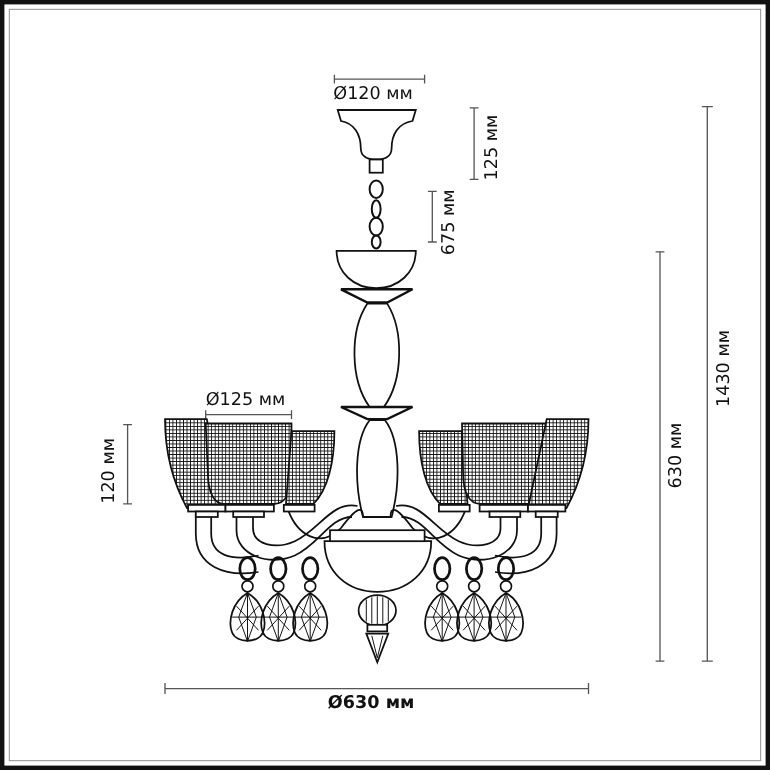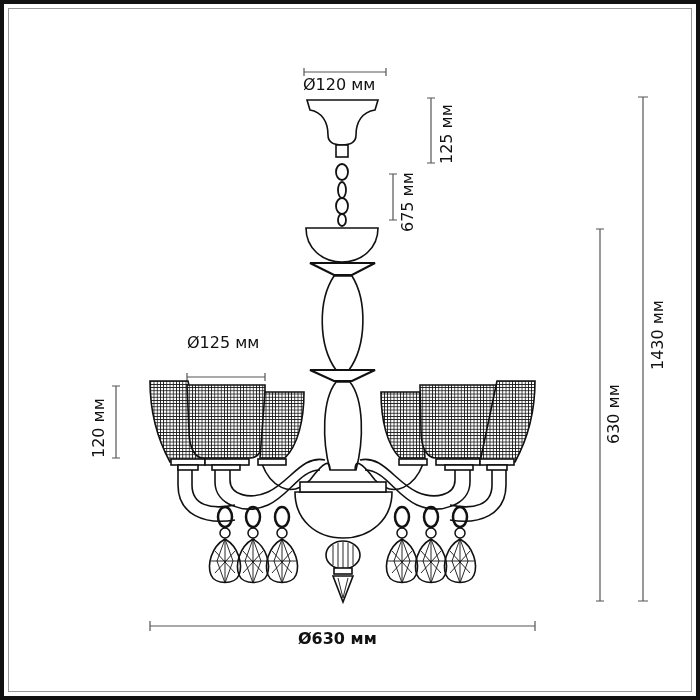--- a/index.html
+++ b/index.html
@@ -123,17 +123,17 @@
     <use href="#drop" x="282" y="555"></use>
     <use href="#drop" x="402" y="555"></use>
     <use href="#drop" x="431" y="555"></use>
     <use href="#drop" x="460" y="555"></use>
   </g>
 </svg>
 
 <div class="dim-label" style="left:303px;top:45px;margin-top:32px;">Ø120 мм</div>
 <div class="dim-label rot" style="left:439px;top:164px;">125 мм</div>
 <div class="dim-label rot" style="left:400px;top:232px;">675 мм</div>
-<div class="dim-label" style="left:187px;top:335px;">Ø125 мм</div>
+<div class="dim-label" style="left:187px;top:355px;">Ø125 мм</div>
 <div class="dim-label rot" style="left:91px;top:458px;">120 мм</div>
 <div class="dim-label rot" style="left:606px;top:444px;">630 мм</div>
 <div class="dim-label rot" style="left:650px;top:370px;">1430 мм</div>
 <div class="dim-label" style="left:298px;top:631px;font-weight:bold;">Ø630 мм</div>
 
 </body></html>

